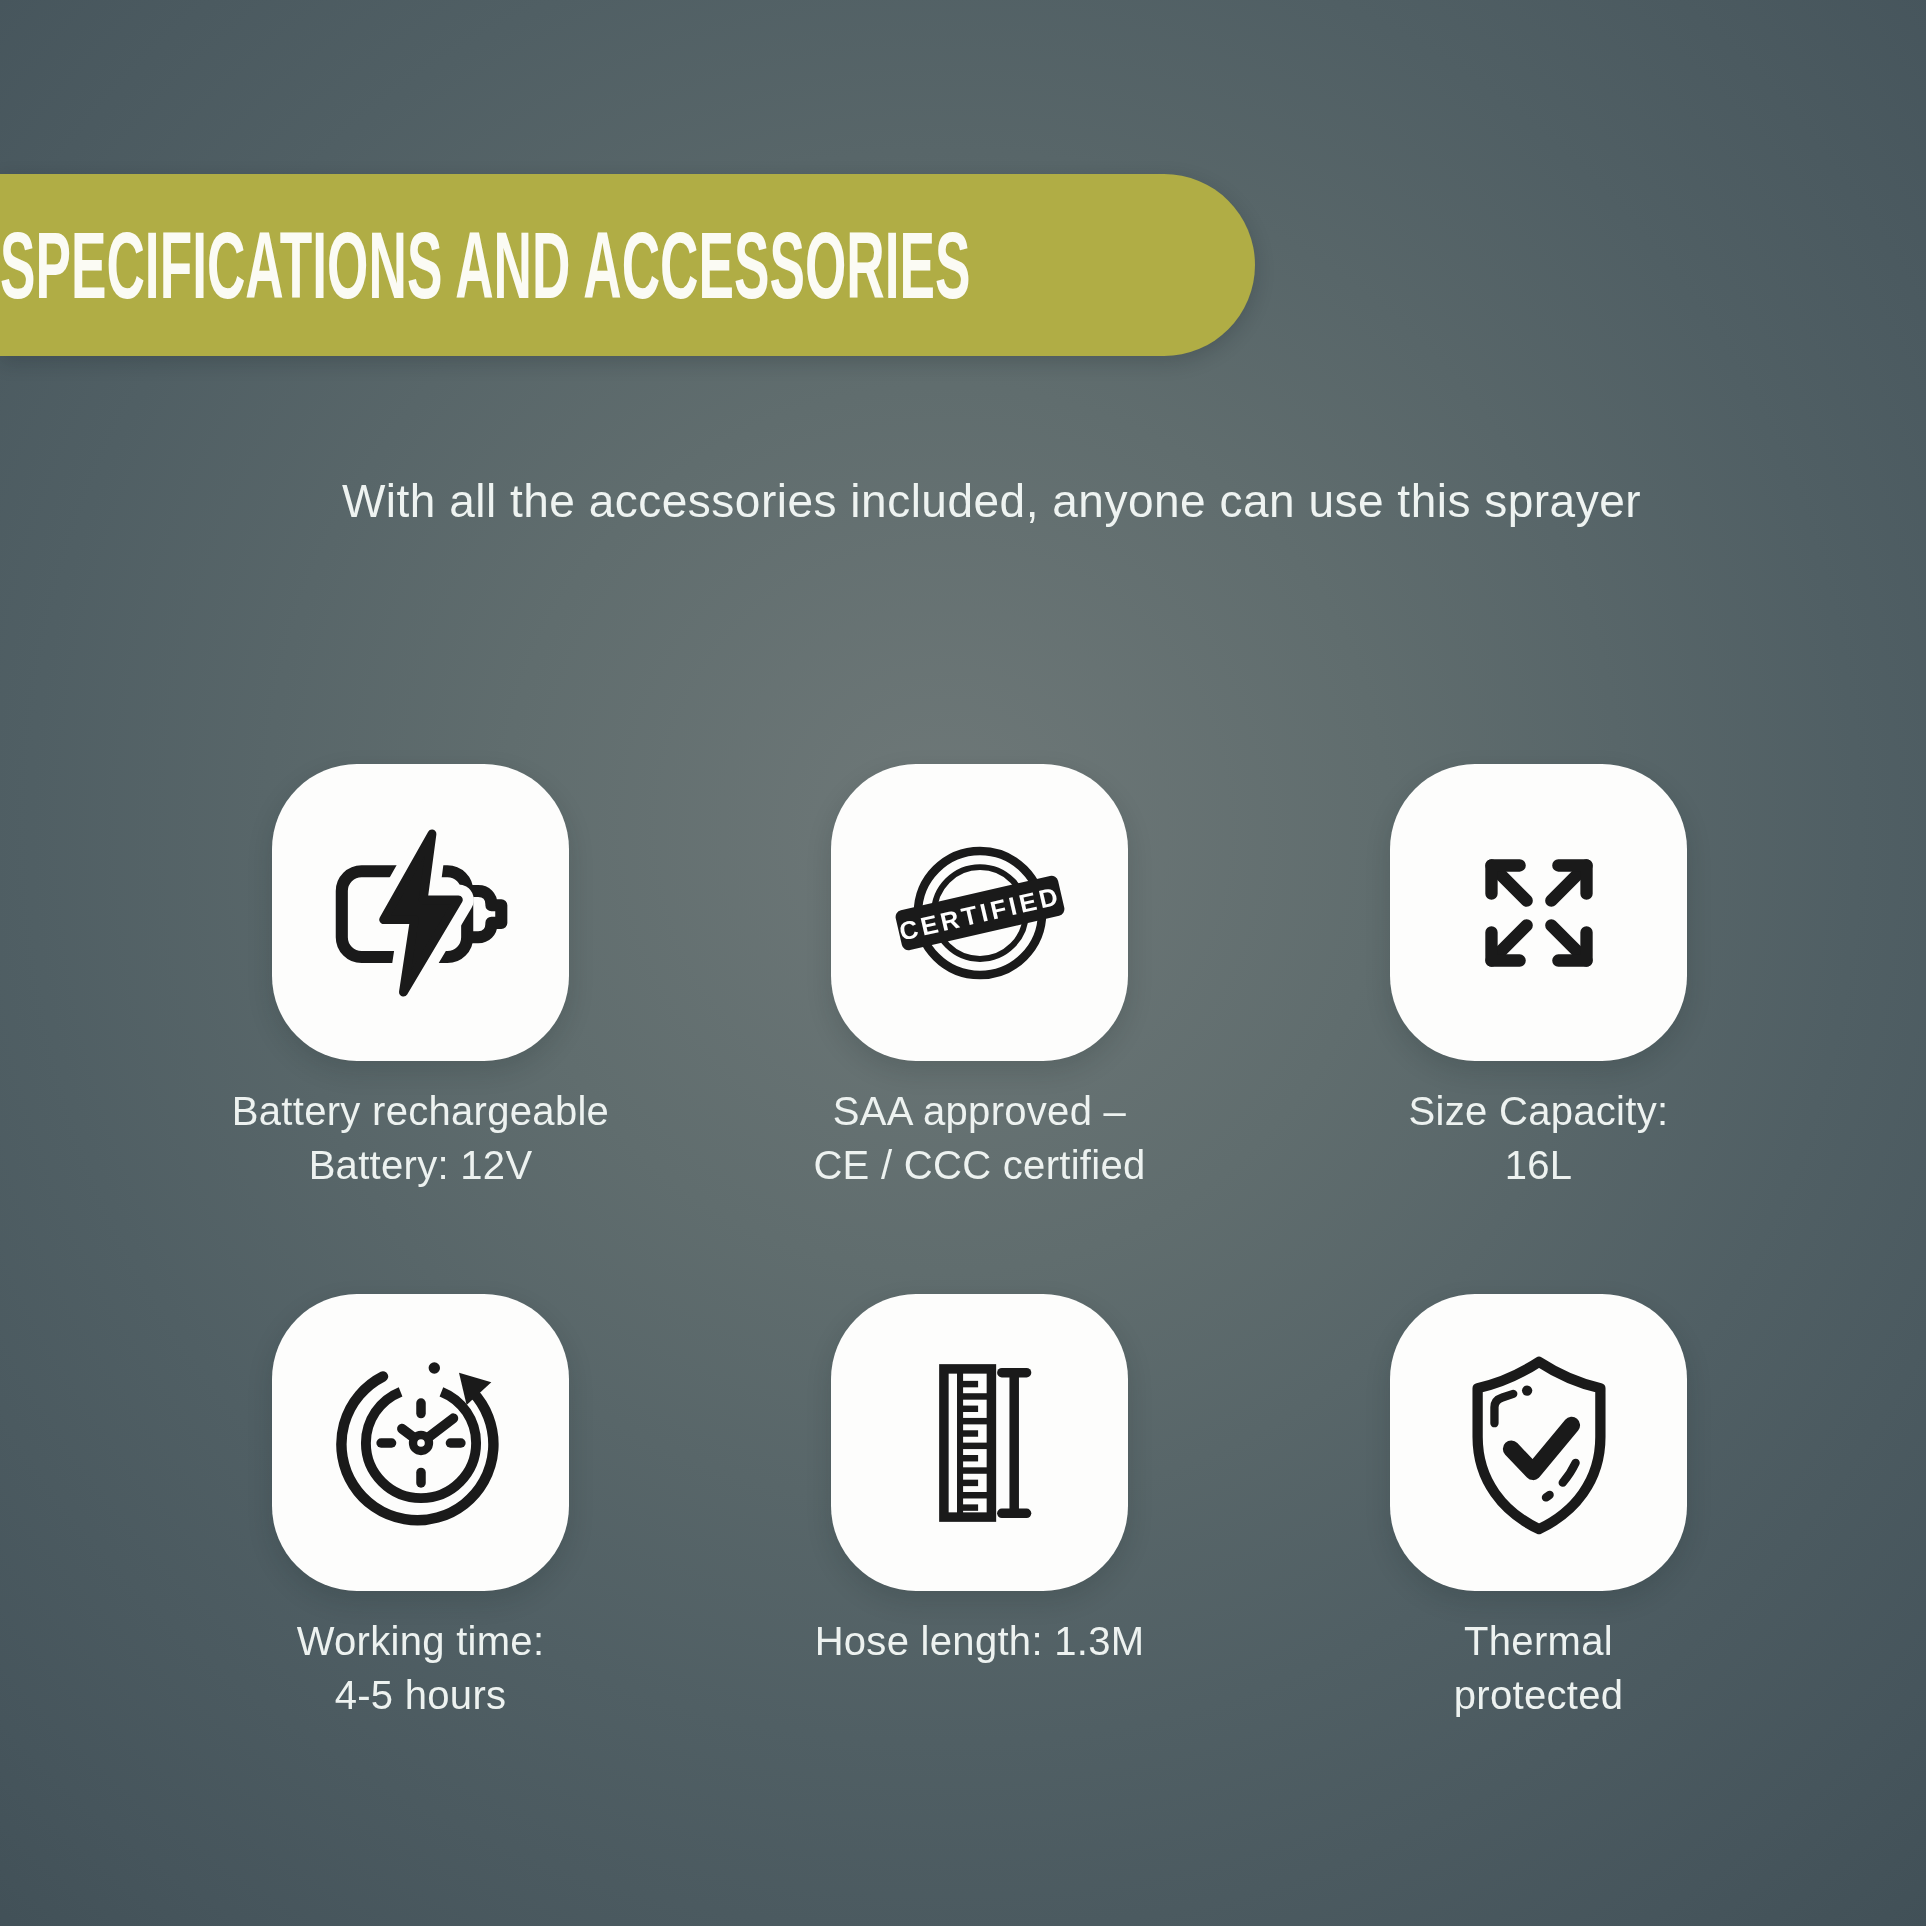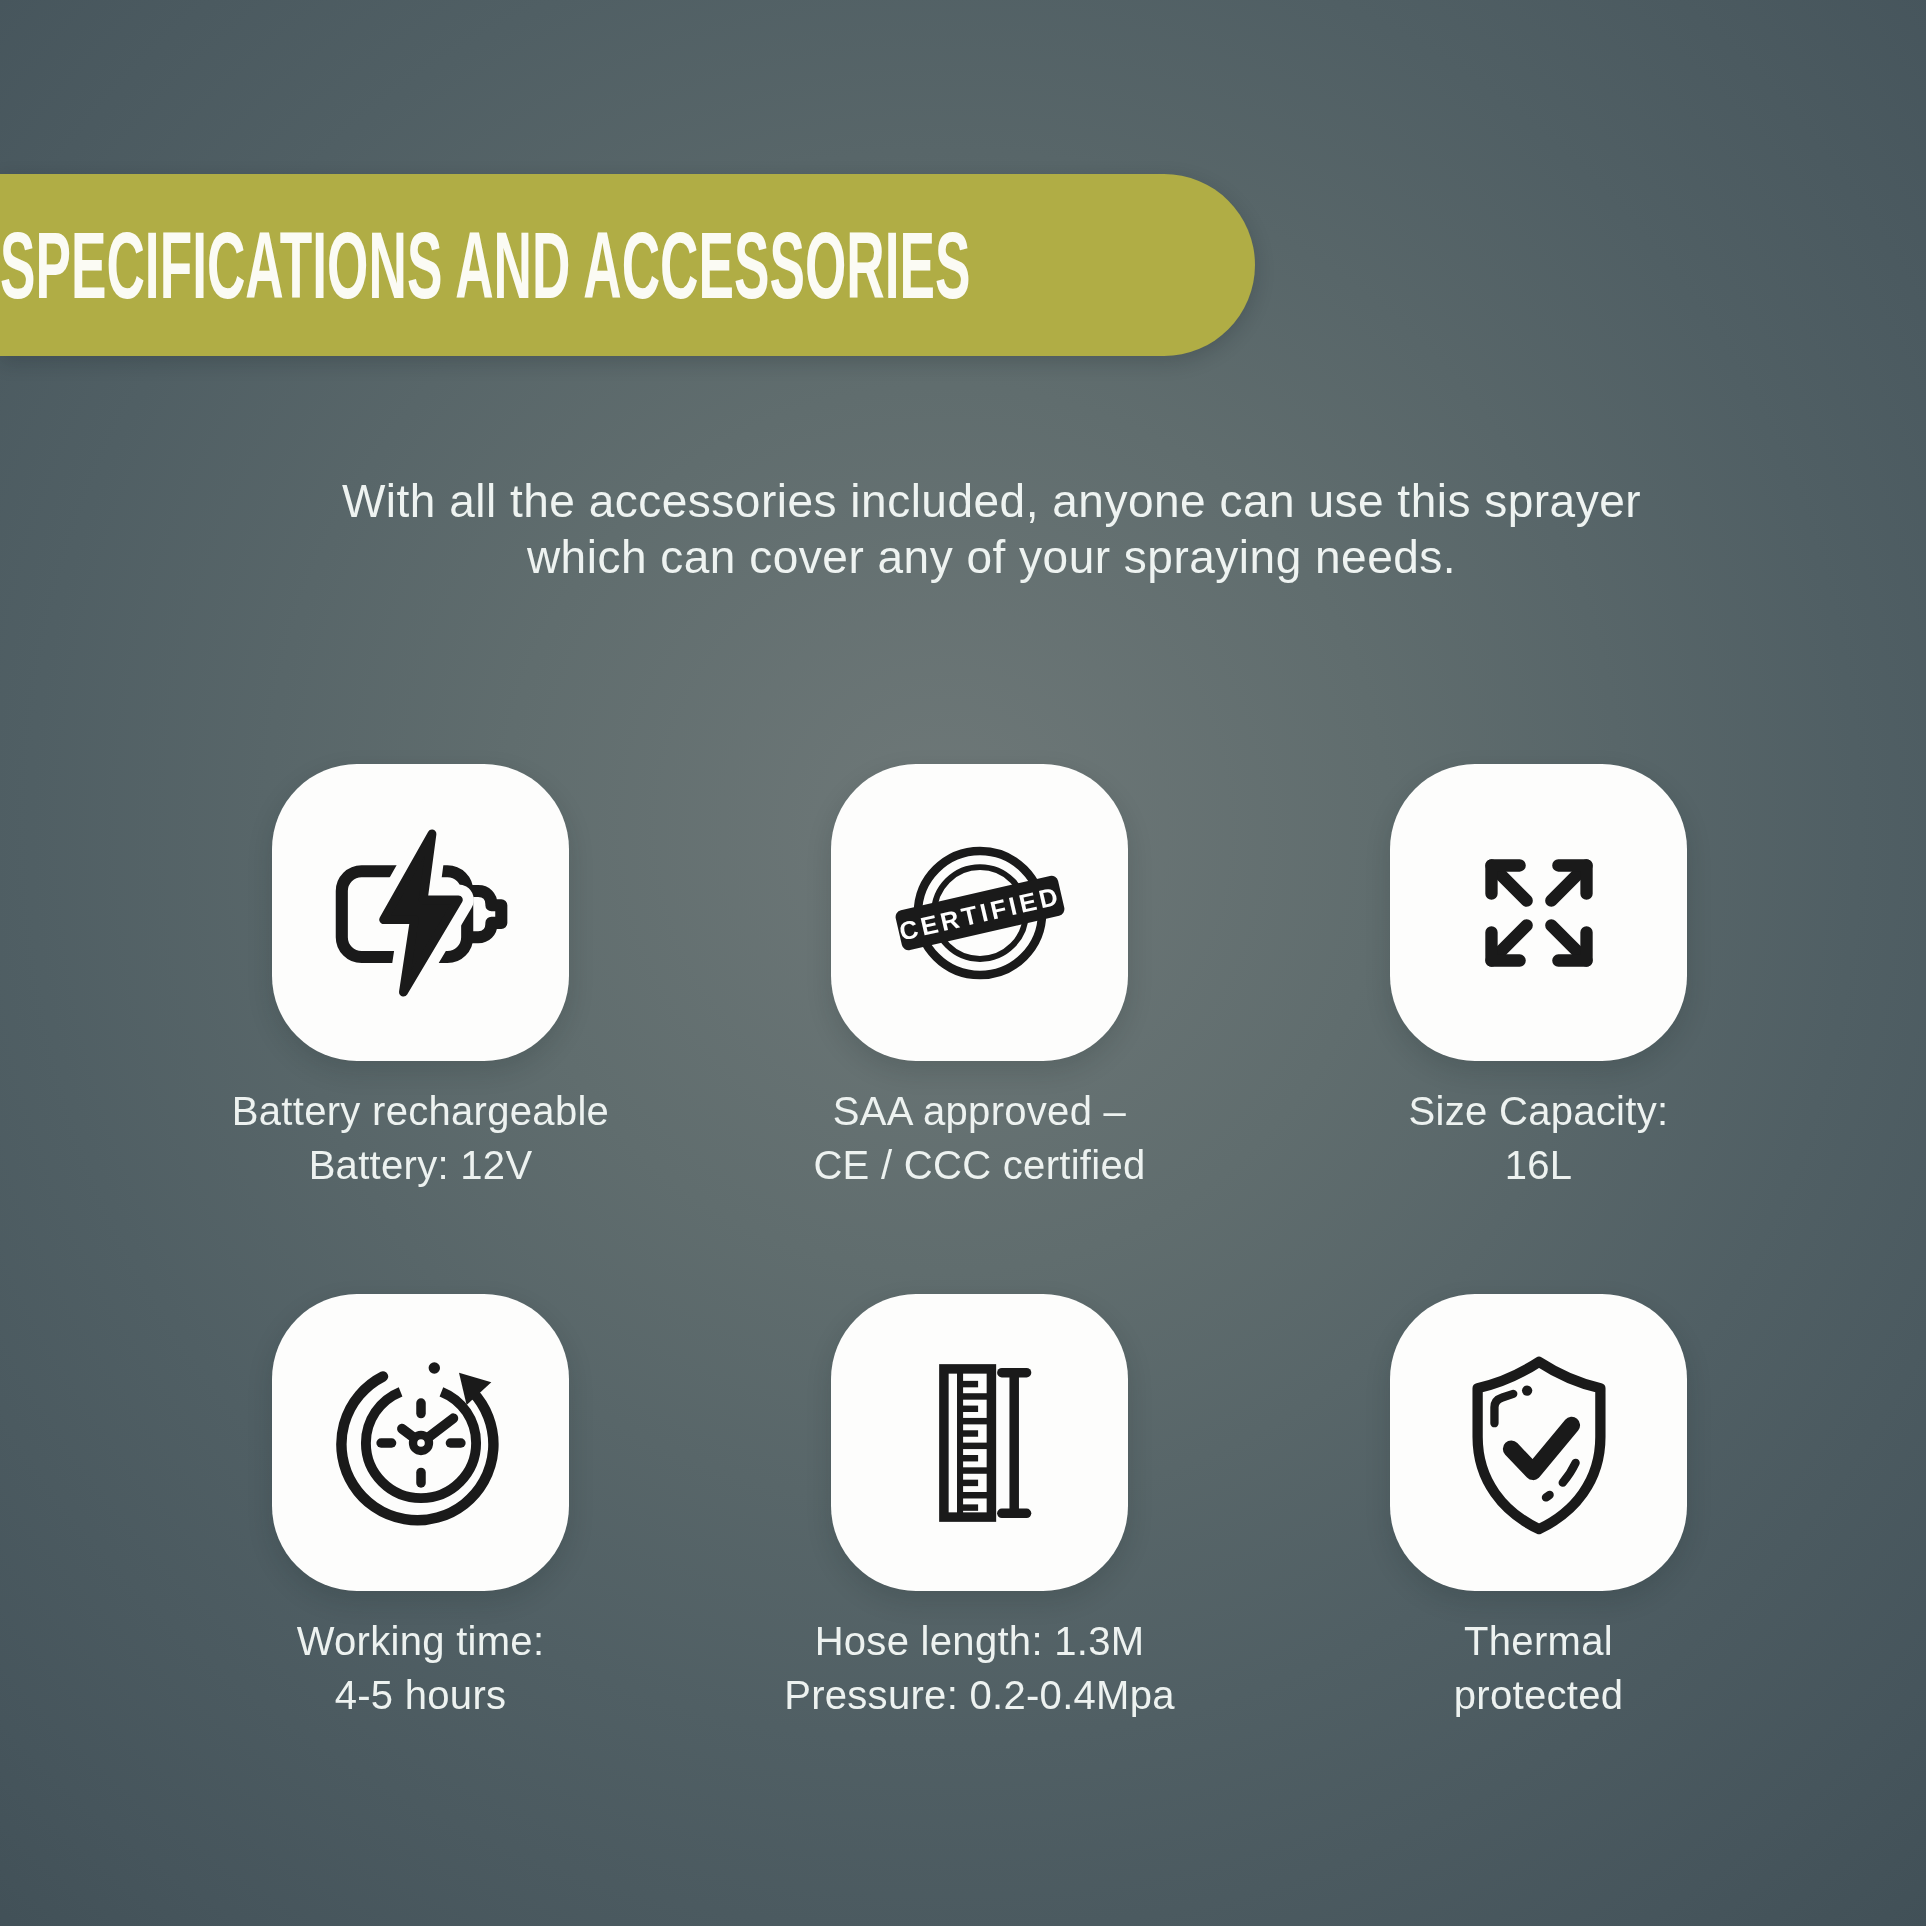--- a/index.html
+++ b/index.html
@@ -107,21 +107,20 @@
 <body>
 
 <div class="canvas">
 
   <div class="banner">
     <h1>SPECIFICATIONS AND ACCESSORIES</h1>
   </div>
 
   <p class="intro">
     <span>With all the accessories included, anyone can use this sprayer</span><br>
-    <span>which can cover any of your spraying needs.</span>
   </p>
 
   <div class="grid">
 
     <div class="feature">
       <div class="card">
         <svg width="220" height="220" viewBox="0 0 100 100">
           <rect x="14" y="31" width="57" height="39" rx="9" fill="none" stroke="#1a1a1a" stroke-width="5.5"></rect>
           <path d="M71,40 h5 c3.5,0 6,2.5 6,6 v0.5 h4.5 v8 h-4.5 v0.5 c0,3.5 -2.5,6 -6,6 h-5" fill="none" stroke="#1a1a1a" stroke-width="5.5" stroke-linejoin="round"></path>
           <polygon points="55,14 33,53 47,53 42,86 67,44 51,44" fill="#fdfdfc" stroke="#fdfdfc" stroke-width="14" stroke-linejoin="round"></polygon>
@@ -212,21 +211,20 @@
           </g>
           <g stroke="#1a1a1a" stroke-width="5" stroke-linecap="round">
             <line x1="68" y1="13" x2="68" y2="87"></line>
             <line x1="61.5" y1="13" x2="74.5" y2="13"></line>
             <line x1="61.5" y1="87" x2="74.5" y2="87"></line>
           </g>
         </svg>
       </div>
       <div class="label">
         <span>Hose length: 1.3M</span><br>
-        <span>Pressure: 0.2-0.4Mpa</span>
       </div>
     </div>
 
     <div class="feature">
       <div class="card">
         <svg width="198" height="198" viewBox="0 0 100 100">
           <path d="M50,9 C40,15.5 29.5,20 19,22.3 V47 C19,69 32,85 50,93.5 C68,85 81,69 81,47 V22.3 C70.5,20 60,15.5 50,9 Z" fill="none" stroke="#1a1a1a" stroke-width="5.2" stroke-linejoin="round"></path>
           <path d="M27.5,40 V32 C27.5,29.5 29,27.8 31.5,27 L37,25.2" fill="none" stroke="#1a1a1a" stroke-width="4.2" stroke-linecap="round"></path>
           <circle cx="44" cy="23.5" r="2.6" fill="#1a1a1a"></circle>
           <path d="M68.5,60 C65,67.5 59.5,73.5 53.5,77.5" fill="none" stroke="#1a1a1a" stroke-width="4.2" stroke-linecap="round" stroke-dasharray="12 9"></path>

